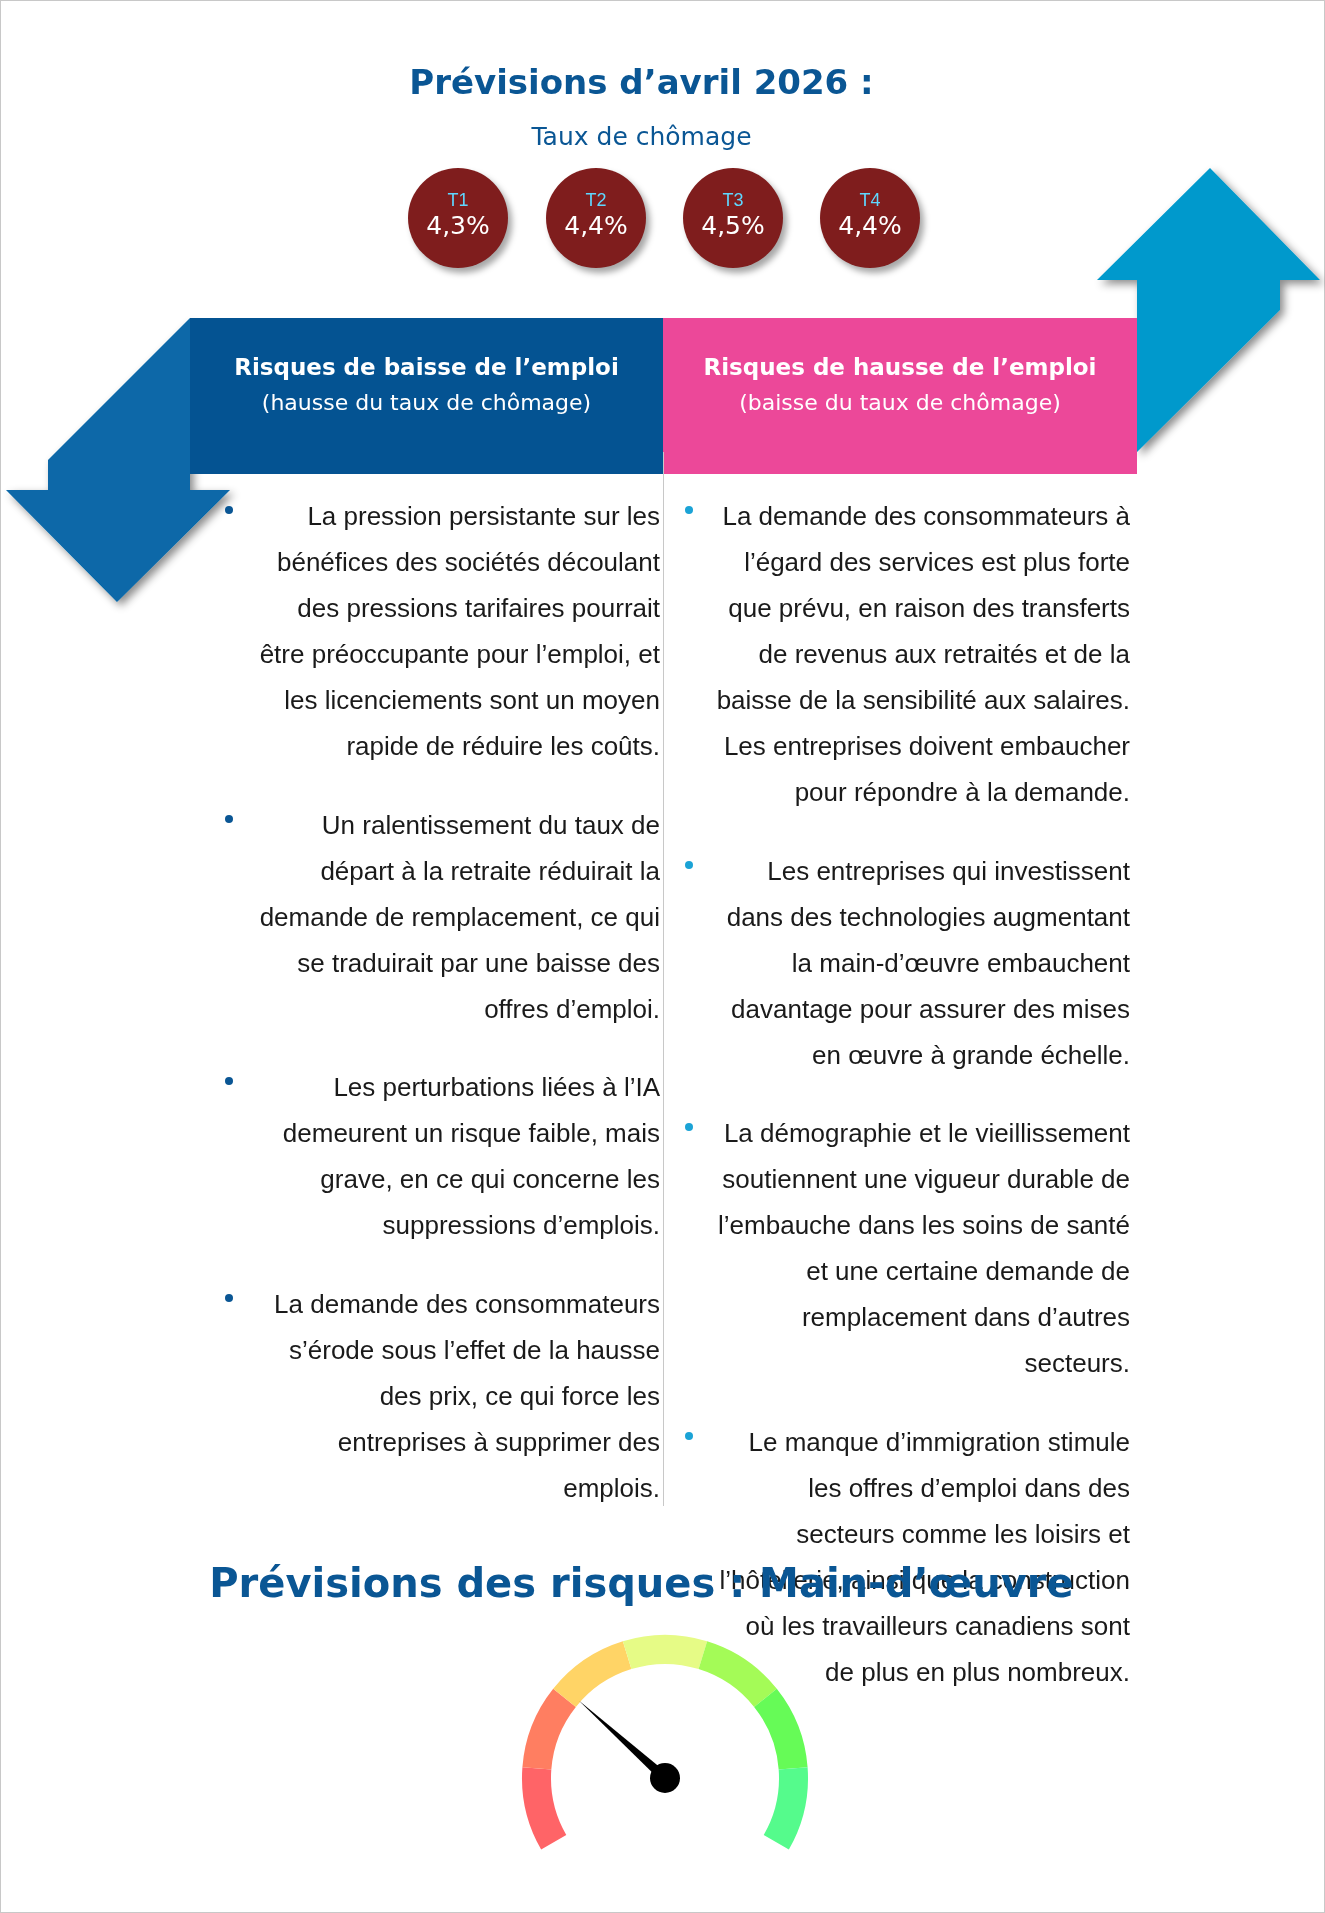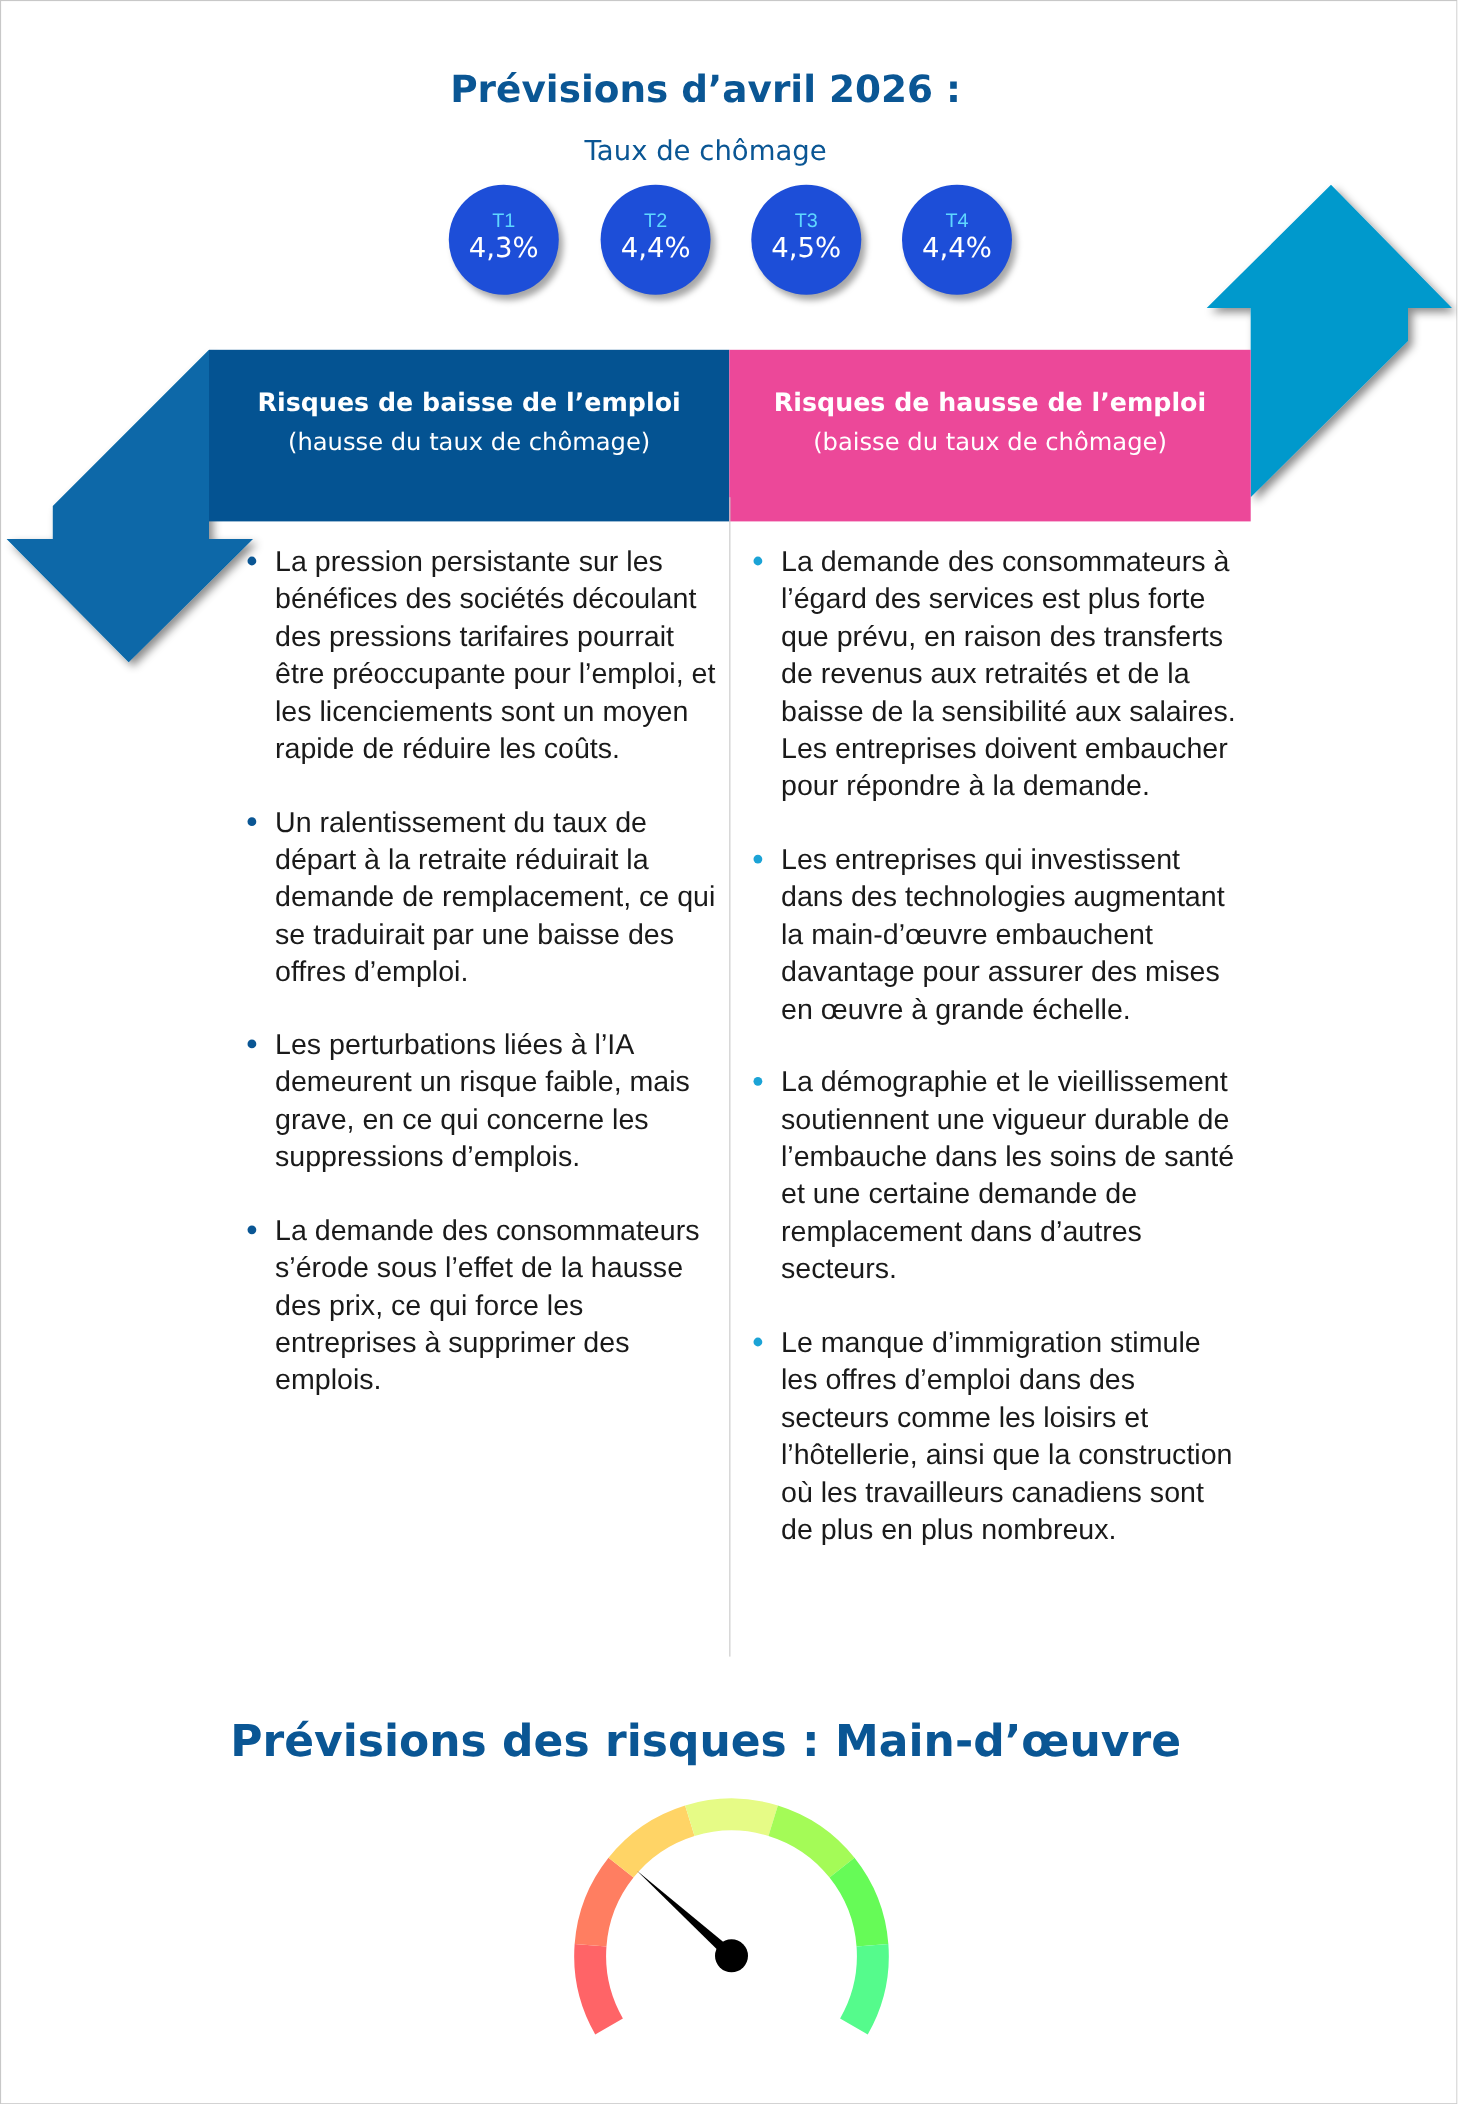--- a/index.html
+++ b/index.html
@@ -1,31 +1,31 @@
 <!DOCTYPE html>
 <html><head>
 <meta charset="utf-8">
 <style>
   html, body { margin:0; padding:0; }
   body { width:1325px; height:1913px; background:#fff; position:relative; overflow:hidden; font-family:"Liberation Sans", sans-serif; }
   .frame { position:absolute; left:0; top:0; width:1323px; height:1911px; border:1px solid #c8c8c8; }
   .title { position:absolute; left:0; width:1283px; text-align:center; color:#0a5694; font-family:"DejaVu Sans", sans-serif; font-weight:bold; }
   #main-title { top:62px; font-size:34px; }
   #sub-title { top:122px; font-size:25px; font-weight:normal; }
-  .circle { position:absolute; top:168px; width:100px; height:100px; border-radius:50%; background:#1d4ed8; color:#fff; text-align:center; box-shadow:4px 5px 6px rgba(0,0,0,0.35); }
+  .circle { position:absolute; top:168px; width:100px; height:100px; border-radius:50%; background:#7f1d1d; color:#fff; text-align:center; box-shadow:4px 5px 6px rgba(0,0,0,0.35); }
   .circle .q { display:block; margin-top:22px; font-size:18px; color:#5fd7ff; }
   .circle .v { display:block; font-size:25px; font-family:"DejaVu Sans", sans-serif; }
   .band { position:absolute; top:318px; height:156px; color:#fff; text-align:center; font-family:"DejaVu Sans", sans-serif; }
   .band .h { display:block; margin-top:36px; font-size:23px; font-weight:bold; }
   .band .s { display:block; margin-top:10px; font-size:22px; }
   #band-left { left:190px; width:473px; background:#045392; }
   #band-right { left:663px; width:474px; background:#ec4899; }
   .divider { position:absolute; left:663px; top:452px; width:1px; height:1054px; background:#c8c8c8; }
   .col { position:absolute; top:493px; margin:0; padding:0; list-style:none; }
-  .col li { position:relative; font-size:26px; line-height:34px; color:#1a1a1a; margin-bottom:32.5px; padding-left:20px; }
+  .col li { position:relative; font-size:26px; line-height:46px; color:#1a1a1a; margin-bottom:32.5px; padding-left:20px;text-align:right; }
   .col li .dot { position:absolute; left:-5px; top:13px; width:8px; height:8px; border-radius:50%; }
   #col-left { left:230px; width:430px; }
   #col-left .dot { background:#0a5694; }
   #col-right { left:690px; width:440px; }
   #col-right .dot { background:#1ba3d6; }
   #bottom-title { top:1560px; font-size:40px; }
   svg.shape { position:absolute; left:0; top:0; }
 </style>
 </head>
 <body>

